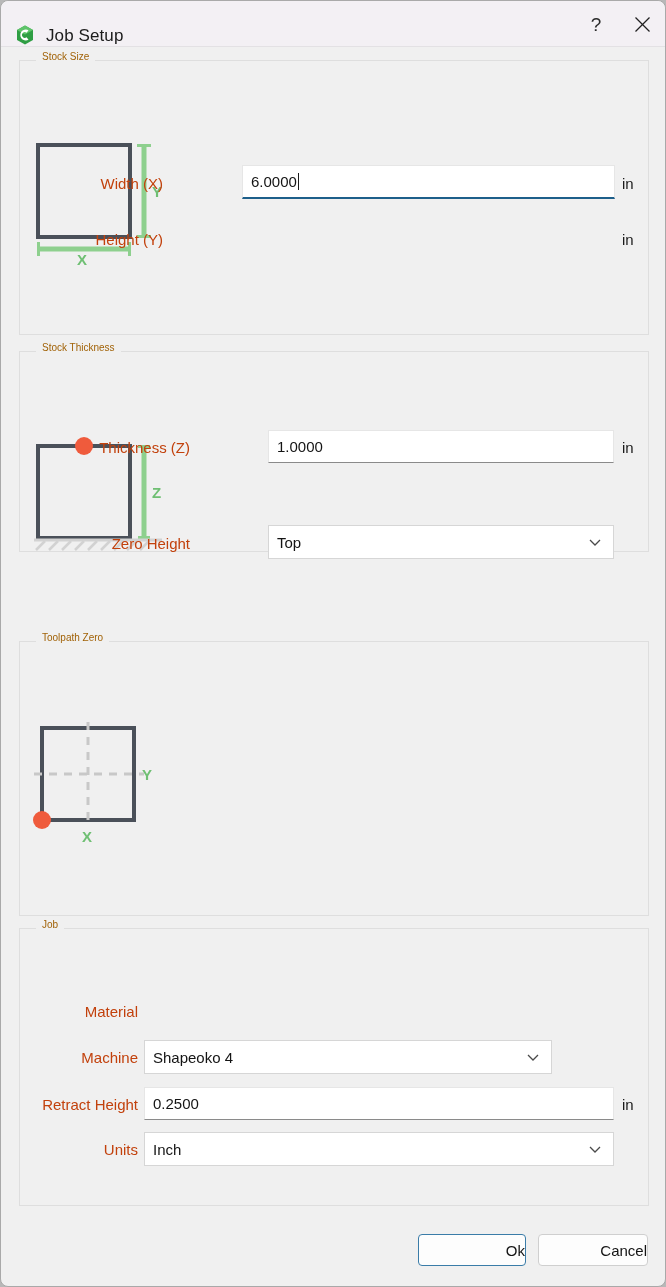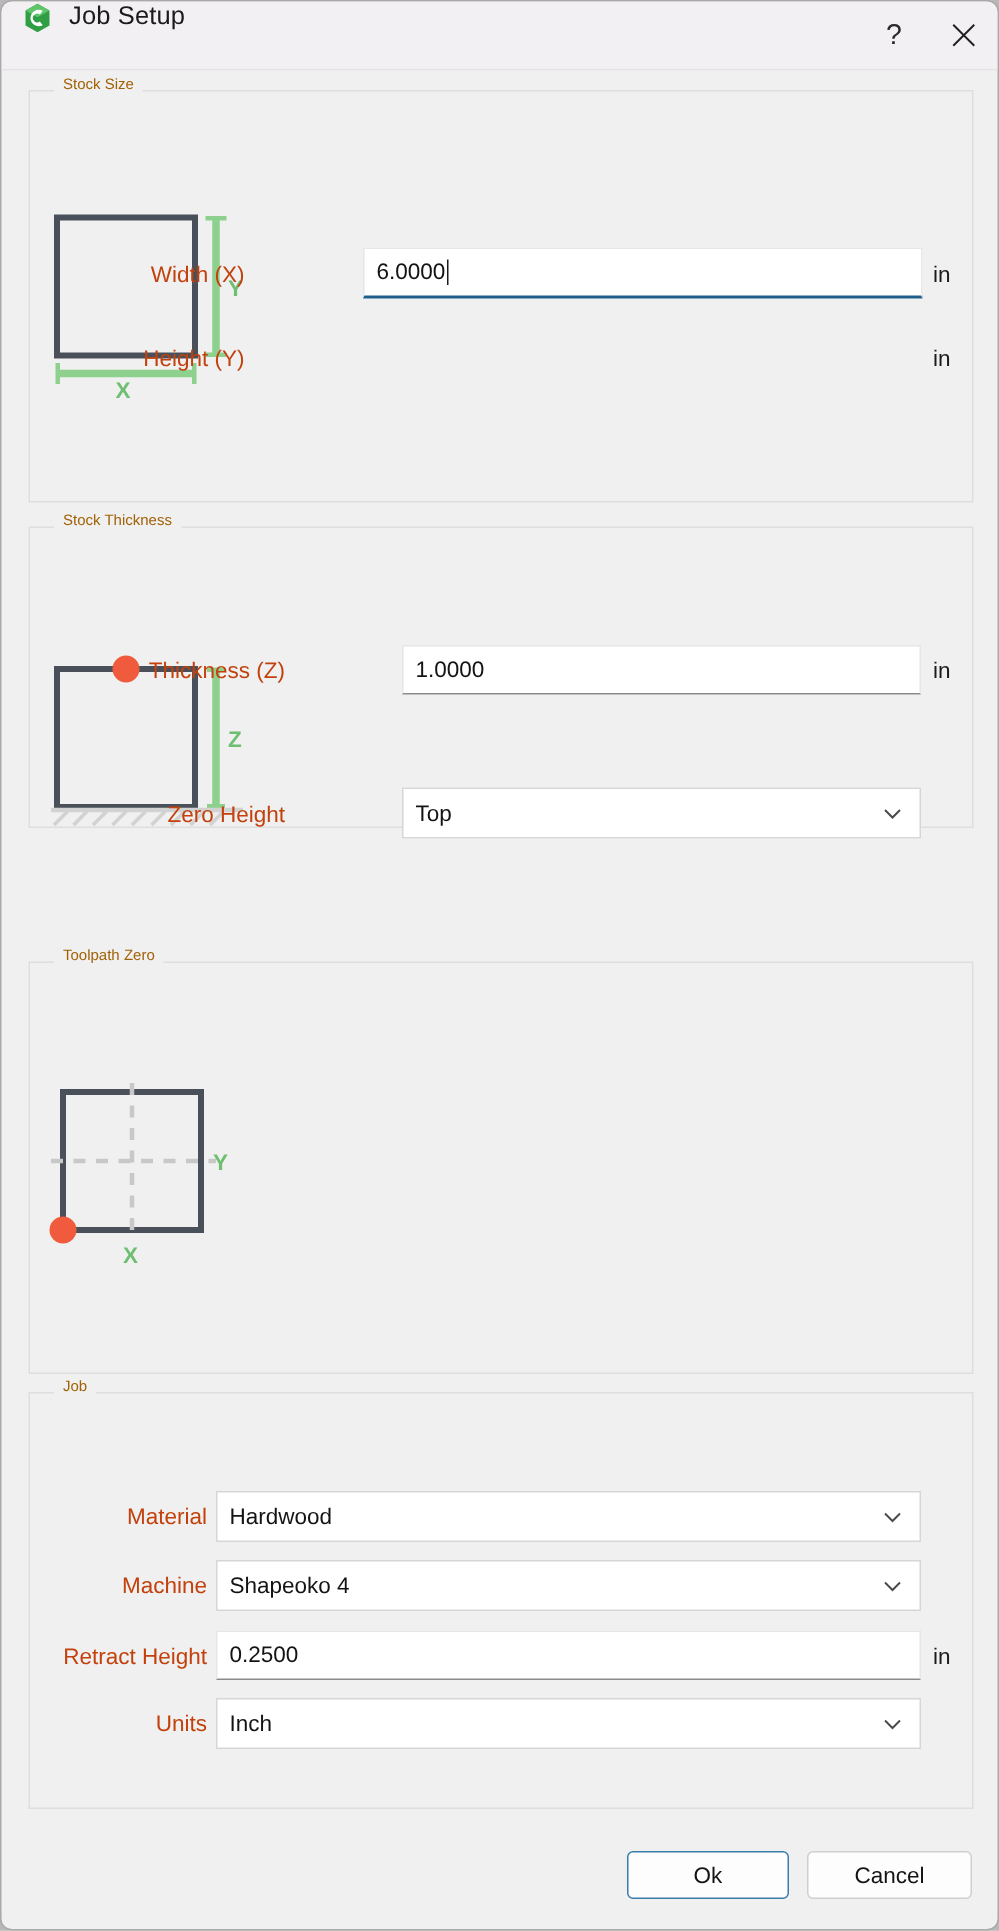--- a/index.html
+++ b/index.html
@@ -22,21 +22,21 @@
     overflow: hidden;
   }
 
   
   #titlebar {
     position: relative;
     height: 46px;
     background: #f3f0f4;
     border-bottom: 1px solid #e3e1e4;
     display: flex;
-    align-items: flex-start;
+    align-items: flex-end;
     border-top-left-radius: 7px;
     border-top-right-radius: 7px;
   }
   #app-logo {
     width: 22px; height: 22px;
     margin-left: 13px; margin-right: 10px;
     flex: 0 0 auto;
   }
   #title-text {
     font-size: 17px;
@@ -139,21 +139,21 @@
   .dlg-btn {
     position: absolute;
     height: 32px;
     background: #fdfdfd;
     border: 1px solid #cfcfcf;
     border-radius: 4px;
     font-size: 15px;
     color: #141414;
     display: flex;
     align-items: center;
-    justify-content: center;
+    justify-content: flex-end;
     cursor: default;
   }
   .dlg-btn.default {
     border: 1px solid #3a7ca8;
   }
   #btn-ok     { left: 417px; top: 1233px; width: 108px; }
   #btn-cancel { left: 537px; top: 1233px; width: 110px; }
 </style>
 </head>
 <body>
@@ -273,31 +273,23 @@
         <text x="50" y="120" font-family="Liberation Sans, sans-serif" font-size="15" font-weight="bold" fill="#6fbf73">X</text>
       </svg>
     </span>
 
   </div>
 
   <div class="section" id="sec-job">
     <span class="section-legend">Job</span>
 
     <span class="field-label" style="left:0px; top:74px; width:118px;">Material</span>
-    <div class="combo" style="left:124px; top:65px; width:470px; height:34px;">
-      <span>Hardwood</span>
-      <span class="chev">
-        <svg width="14" height="14" viewBox="0 0 14 14">
-          <polyline points="2,5 7,10 12,5" fill="none" stroke="#4a4a4a" stroke-width="1.3"></polyline>
-        </svg>
-      </span>
-    </div>
 
     <span class="field-label" style="left:0px; top:120px; width:118px;">Machine</span>
-    <div class="combo" style="left:124px; top:111px; width:470px; height:34px;">
+    <div class="combo" style="left:124px; top:111px; width:408px; height:34px;">
       <span>Shapeoko 4</span>
       <span class="chev">
         <svg width="14" height="14" viewBox="0 0 14 14">
           <polyline points="2,5 7,10 12,5" fill="none" stroke="#4a4a4a" stroke-width="1.3"></polyline>
         </svg>
       </span>
     </div>
 
     <span class="field-label" style="left:0px; top:167px; width:118px;">Retract Height</span>
     <div class="txtbox" style="left:124px; top:158px; width:470px; height:33px;">

